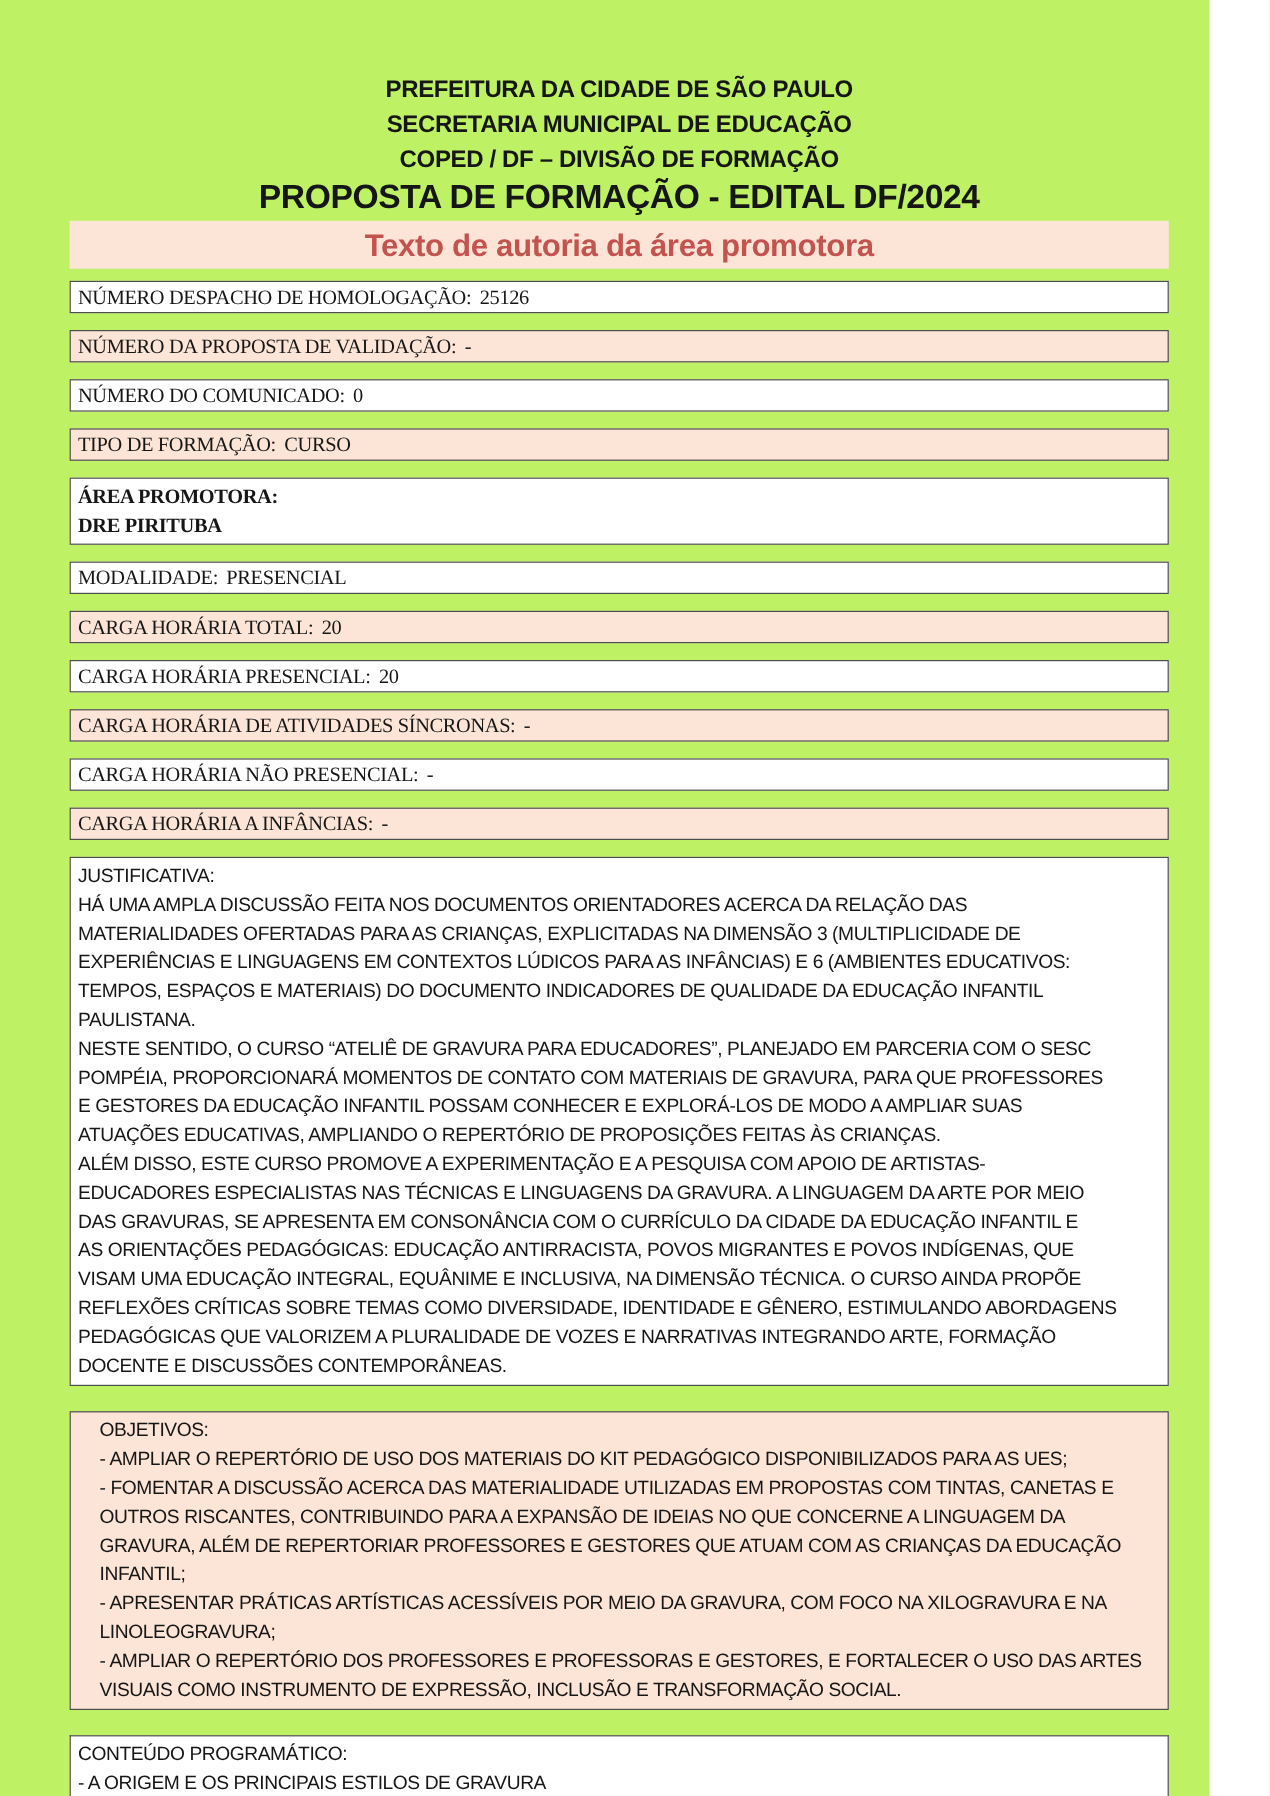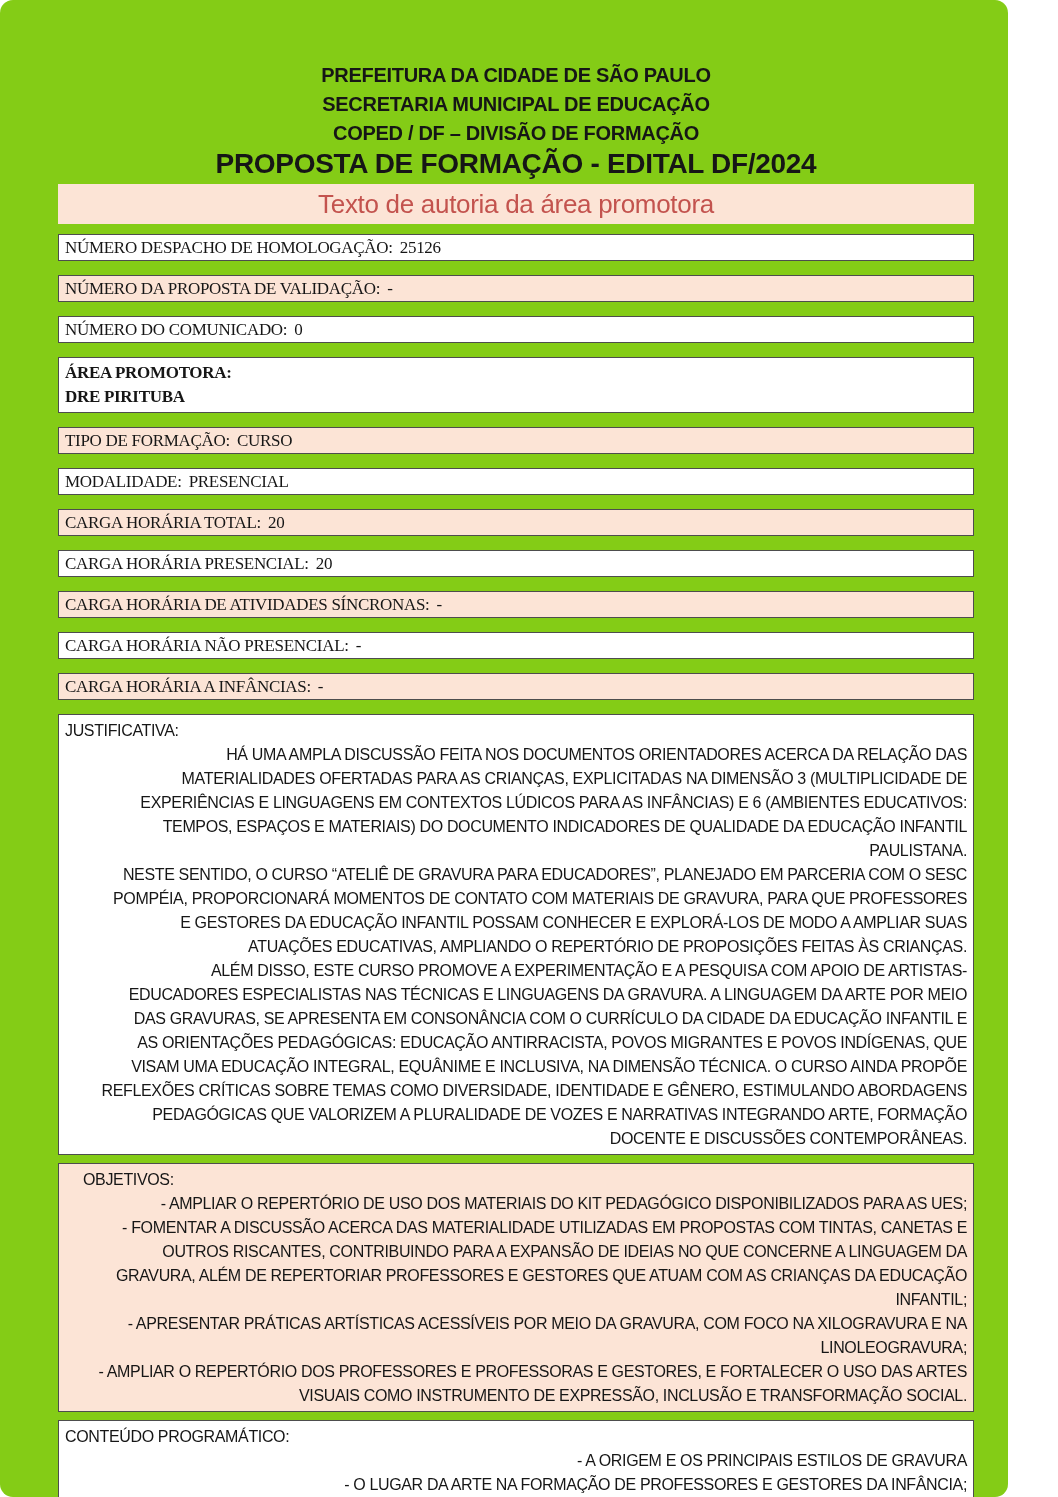--- a/index.html
+++ b/index.html
@@ -2,41 +2,40 @@
 <html><head>
 <meta charset="utf-8">
 <style>
   * { margin: 0; padding: 0; box-sizing: border-box; }
   html, body { background: #ffffff; }
   .page {
     position: relative;
     width: 1008px;
     height: 1497px;
     overflow: hidden;
-    background: #84cc16;
+    background: #bef264;
     color: #161616;
     font-family: "Liberation Sans", sans-serif;
-    border-radius: 13px;
   }
   .content {
     position: absolute;
     left: 58px;
     top: 61px;
     width: 916px;
   }
   .doc-header { text-align: center; font-weight: bold; letter-spacing: -0.3px; }
   .h-line { font-size: 20px; line-height: 29px; }
   .h-line-big { font-size: 28px; line-height: 32px; }
   .banner {
     margin-top: 4px;
     margin-bottom: 10px;
     height: 40px;
     background: #FCE4D6;
     text-align: center;
-    font-weight: normal;
+    font-weight: bold;
     font-size: 26px;
     line-height: 40px;
     color: #C3534E;
     letter-spacing: -0.3px;
   }
   .row {
     border: 1px solid #4d4d4d;
     padding: 2px 6px;
     font-size: 17px;
     line-height: 21px;
@@ -49,26 +48,26 @@
   .row.bold { font-weight: bold; }
   .row .val { margin-left: 7px; }
   .row.two { padding: 3px 6px; line-height: 24px; }
   .row.two .lbl, .row.two .val { display: block; margin-left: 0; }
   .textbox {
     border: 1px solid #4d4d4d;
     padding: 4px 6px 3px 6px;
     font-size: 16px;
     line-height: 24px;
     letter-spacing: -0.35px;
-    margin-bottom: 8px;
+    margin-bottom: 21px;
     background: #ffffff;
   }
   .textbox.peach { background: #FCE4D6; padding-left: 24px; }
   .textbox.cut { border-bottom: none; margin-bottom: 0; }
-  .textbox .body { white-space: pre-line; text-align: right; }
+  .textbox .body { white-space: pre-line; }
 </style>
 </head>
 <body>
 
 <div class="page">
   <div class="content">
 
     <div class="doc-header">
       <div class="h-line">PREFEITURA DA CIDADE DE SÃO PAULO</div>
       <div class="h-line">SECRETARIA MUNICIPAL DE EDUCAÇÃO</div>
@@ -85,27 +84,27 @@
     </div>
 
     <div class="row peach">
       <span class="lbl">NÚMERO DA PROPOSTA DE VALIDAÇÃO:</span><span class="val">-</span>
     </div>
 
     <div class="row">
       <span class="lbl">NÚMERO DO COMUNICADO:</span><span class="val">0</span>
     </div>
 
+    <div class="row peach">
+      <span class="lbl">TIPO DE FORMAÇÃO:</span><span class="val">CURSO</span>
+    </div>
+
     <div class="row two bold">
       <span class="lbl">ÁREA PROMOTORA:</span>
         <span class="val">DRE PIRITUBA</span>
-    </div>
-
-    <div class="row peach">
-      <span class="lbl">TIPO DE FORMAÇÃO:</span><span class="val">CURSO</span>
     </div>
 
 
     <div class="row">
       <span class="lbl">MODALIDADE:</span><span class="val">PRESENCIAL</span>
     </div>
 
     <div class="row peach">
       <span class="lbl">CARGA HORÁRIA TOTAL:</span><span class="val">20</span>
     </div>

